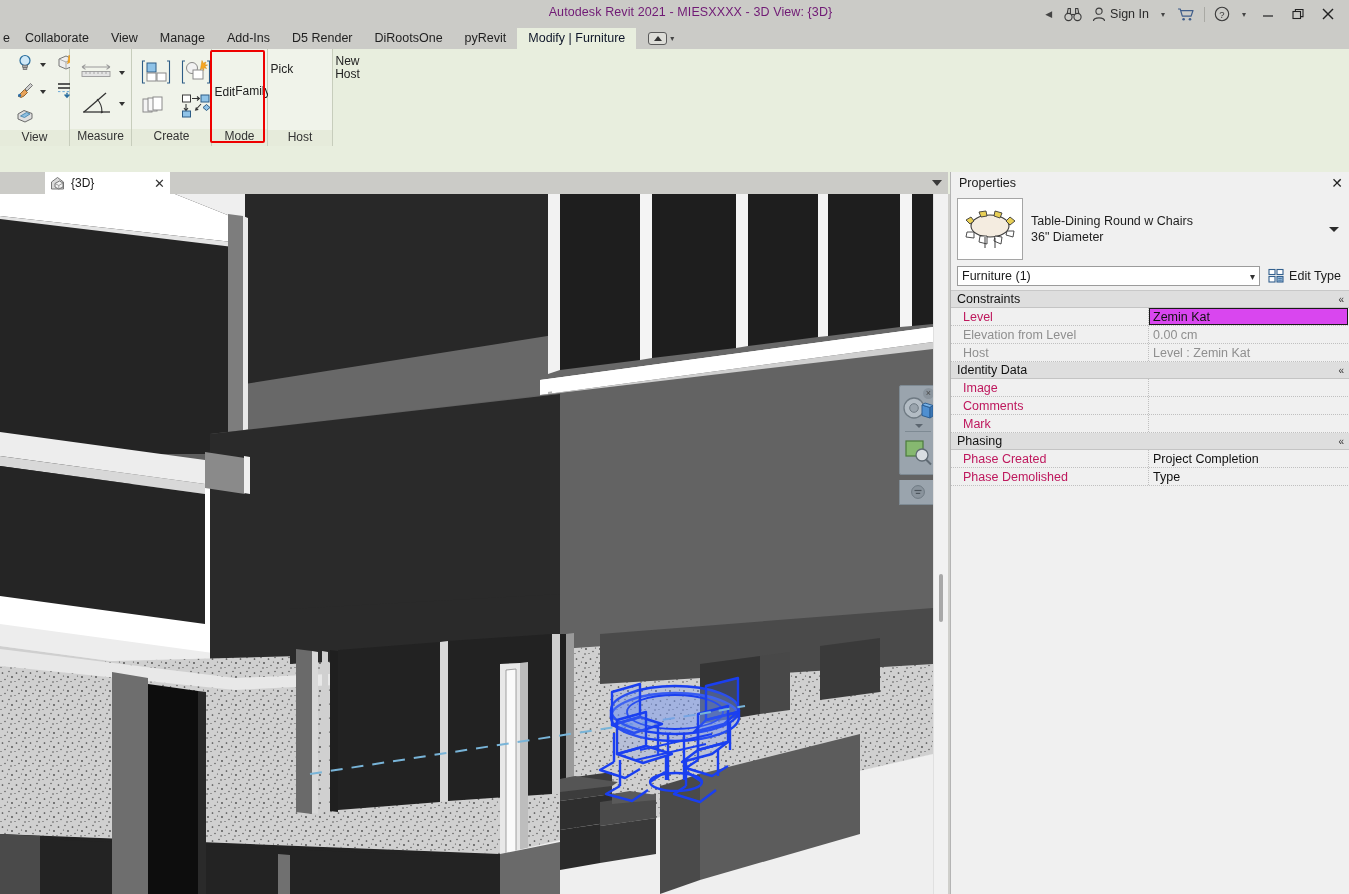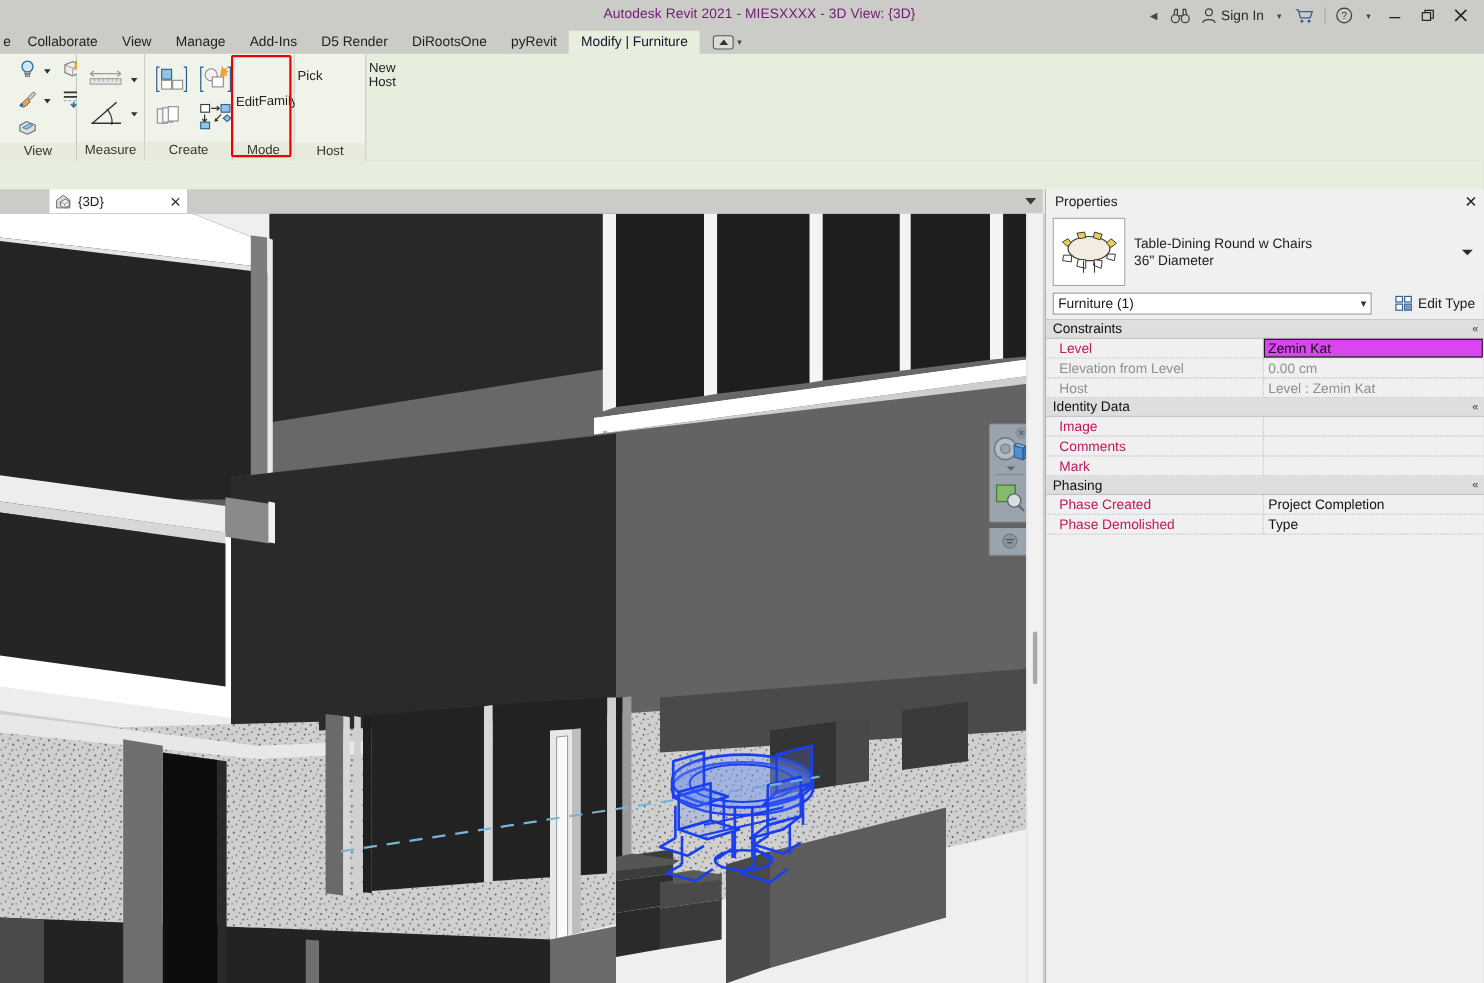--- a/index.html
+++ b/index.html
@@ -193,21 +193,21 @@
     width: 66px; height: 62px; background: #ffffff;
     border: 1px solid #a5a5a5;
     display: flex; align-items: center; justify-content: center;
     flex: 0 0 auto;
   }
   .type-text { flex: 1; font-size: 12.5px; line-height: 16px; color: #1d1d1d; }
   .type-caret { width: 18px; display:flex; align-items:center; justify-content:center; }
   .type-caret .tri3 { width:0;height:0;border-left:5px solid transparent;border-right:5px solid transparent;border-top:5px solid #2b2b2b; }
 
   .filter-row {
-    display: flex; align-items: center; gap: 21px;
+    display: flex; align-items: center; gap: 8px;
     padding: 0 6px 4px 6px;
   }
   .filter-combo {
     flex: 1; height: 20px; background: #fff; border: 1px solid #9b9b9b;
     display: flex; align-items: center; padding: 0 4px;
     font-size: 12.5px;
   }
   .filter-combo .chev { margin-left: auto; color: #333; font-size: 10px; }
   .edit-type {
     display: flex; align-items: center; gap: 4px;

